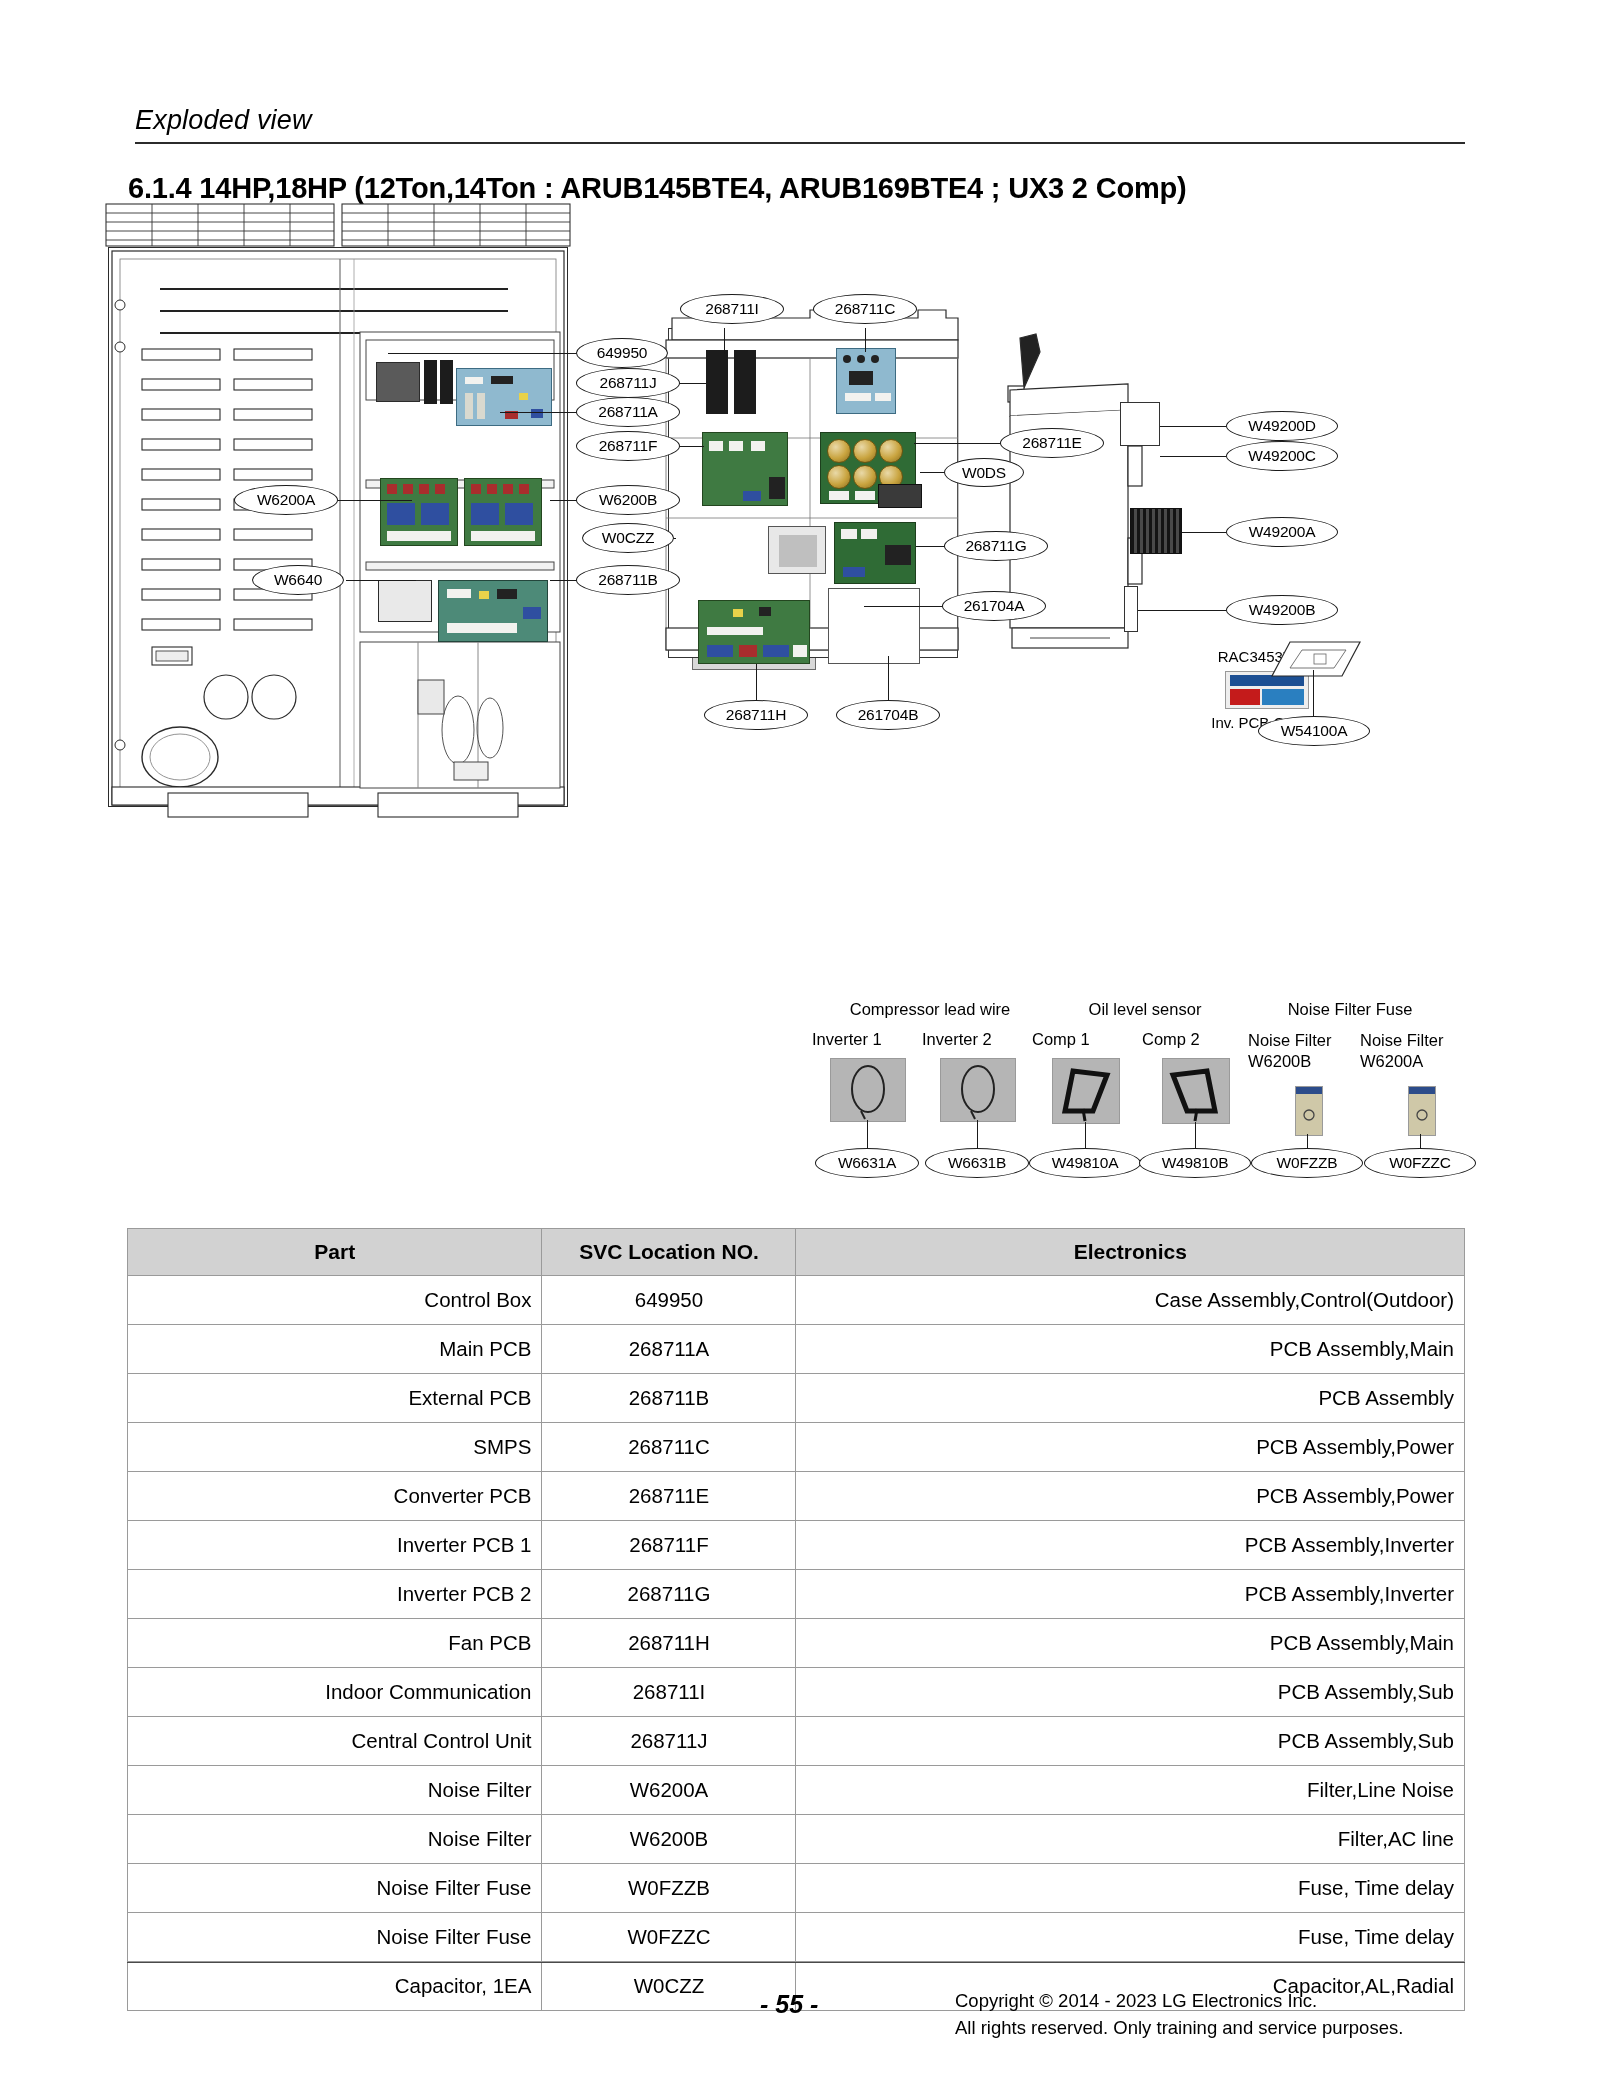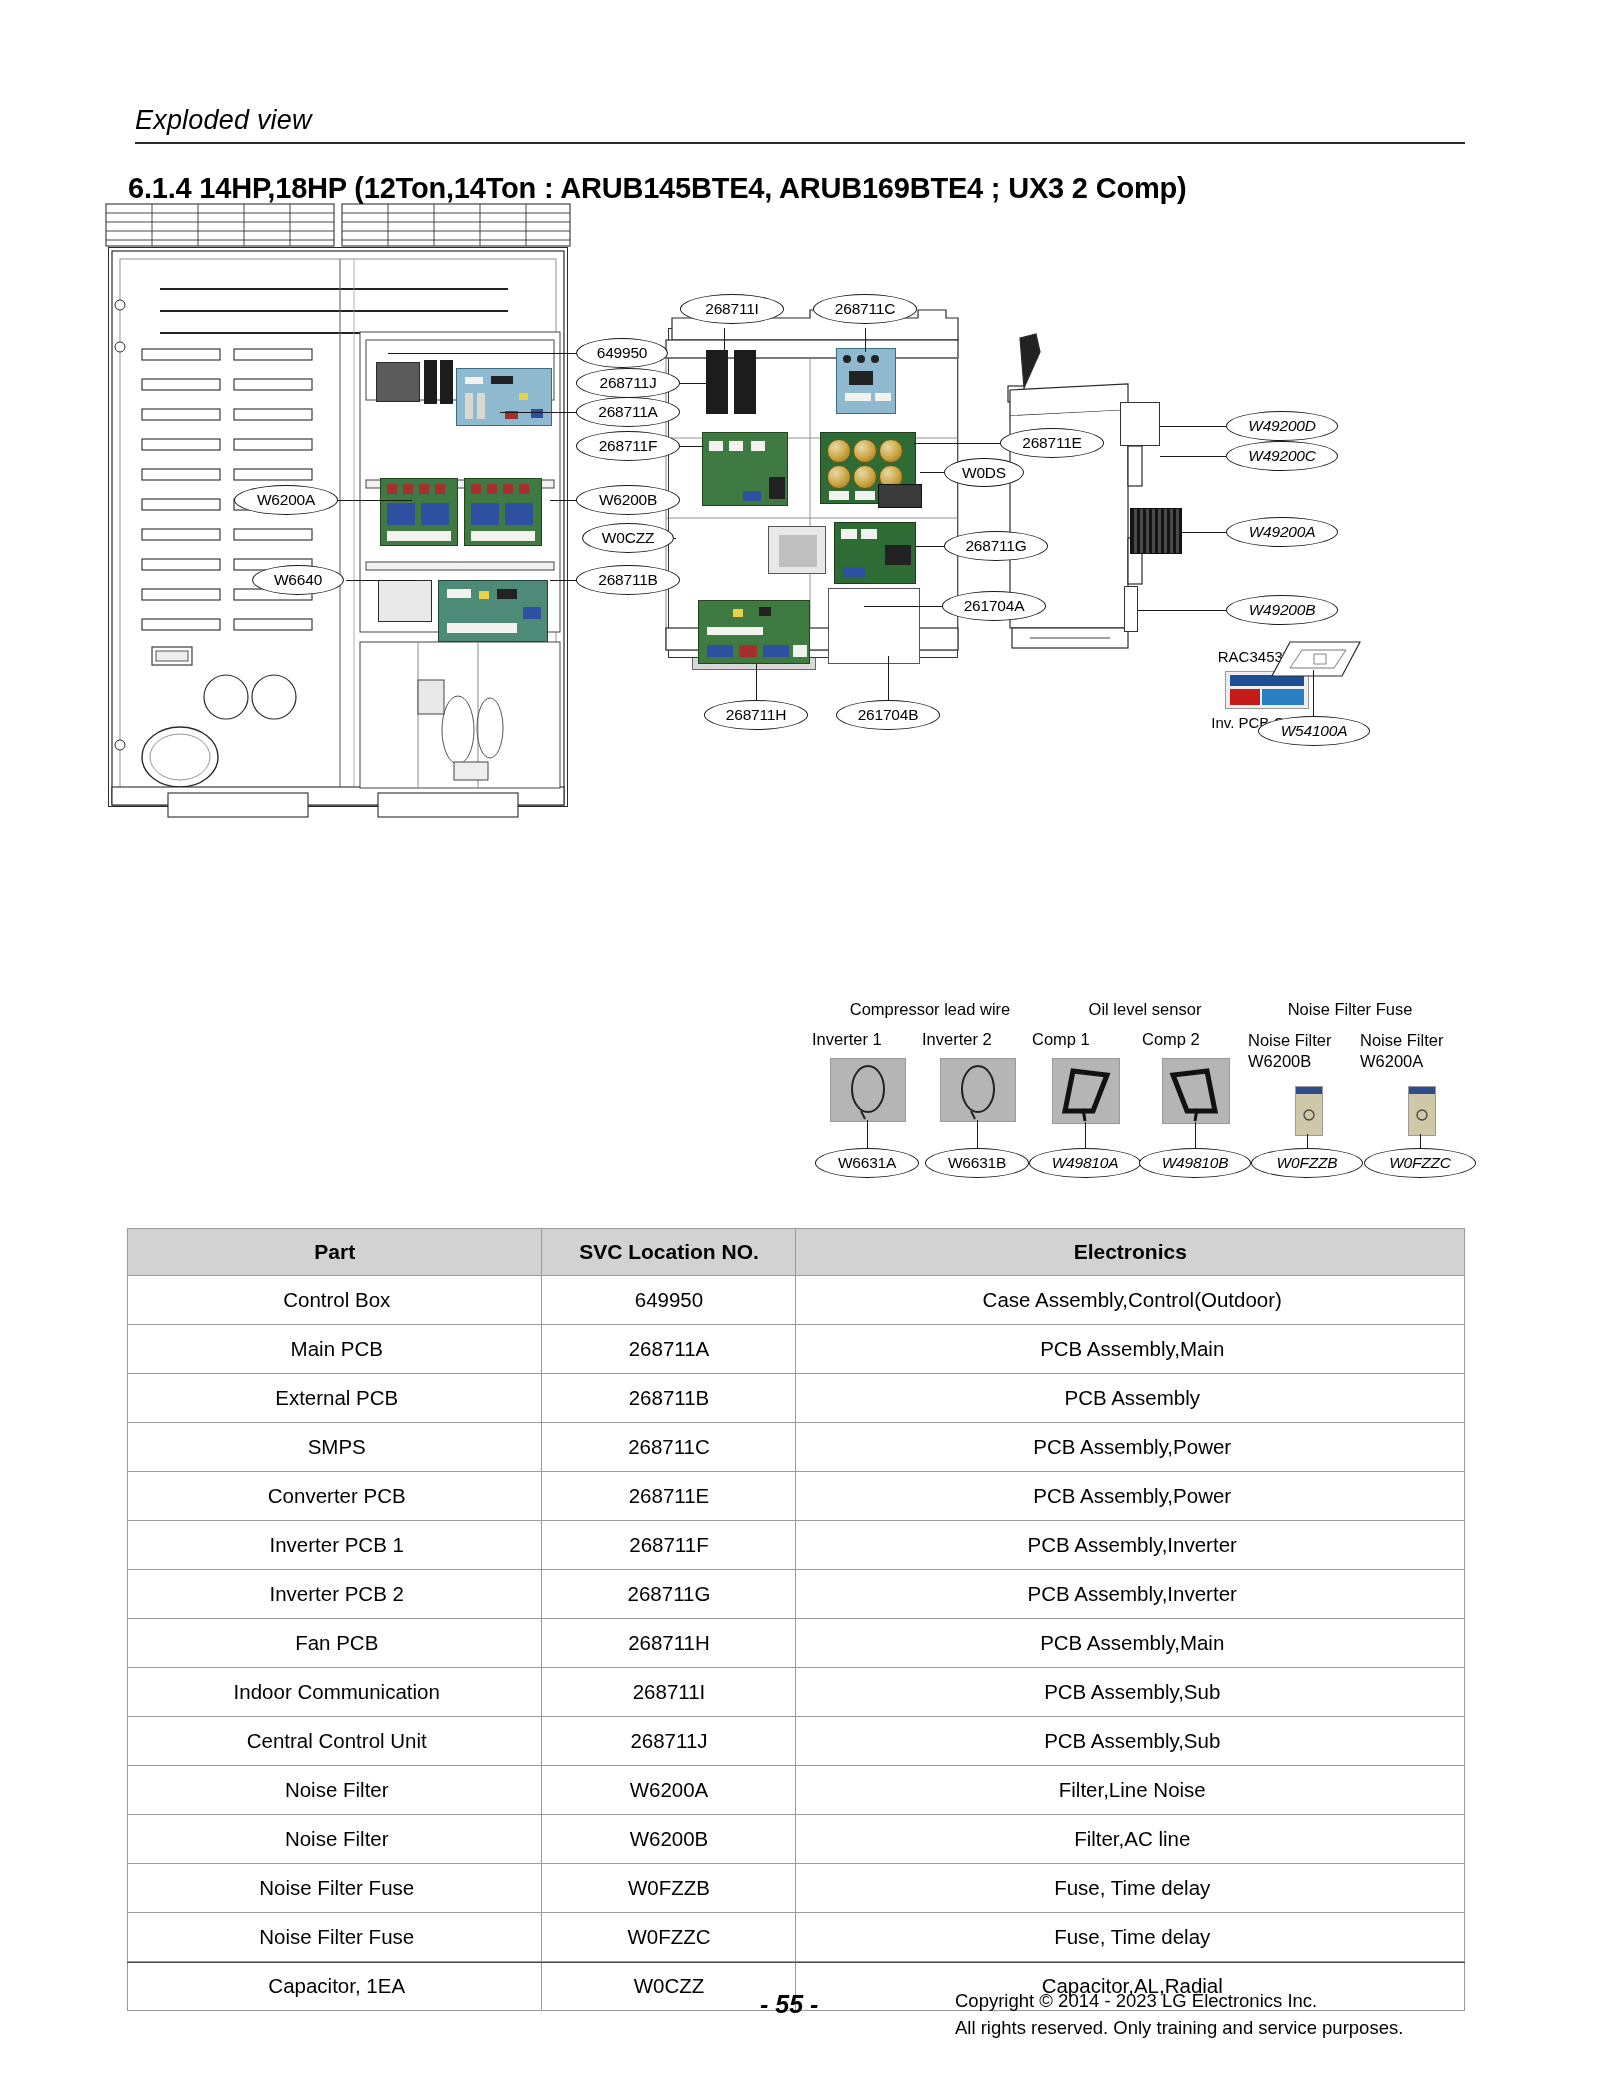--- a/index.html
+++ b/index.html
@@ -38,21 +38,21 @@
     background:#fff;
     display:flex;align-items:center;justify-content:center;
     font-size:15.5px;line-height:1;
     white-space:nowrap;
     box-sizing:border-box;
     letter-spacing:-.2px;
     z-index:6;
   }
   .pill.w90{width:92px;height:30px;}
   .pill.w100{width:104px;height:30px;}
-  .pill.w110{width:112px;height:30px;font-style:italic;}
+  .pill.w110{width:112px;height:30px;}
   .pill.w78{width:80px;height:29px;}
 
   
   .ln{position:absolute;background:#1a1a1a;z-index:4;}
   .lnh{height:1.4px;}
   .lnv{width:1.4px;}
 
   
   .blk{position:absolute;box-sizing:border-box;}
   .outline{border:1.5px solid #2b2b2b;background:#fff;}
@@ -94,21 +94,21 @@
   table.parts th{
     background:#d2d2d2;border:1.5px solid #9a9a9a;
     font-weight:bold;font-size:21px;padding:11px 6px;text-align:center;
   }
   table.parts td{
     border-left:1.5px solid #9a9a9a;border-right:1.5px solid #9a9a9a;
     border-bottom:1.3px solid #9a9a9a;
     padding:9px 10px;height:30px;
   }
   table.parts td.c{text-align:center;}
-  table.parts td.l{text-align:center;padding-left:14px;}
+  table.parts td.l{text-align:right;padding-left:14px;}
   .col1{width:31%;}
   .col2{width:19%;}
   .col3{width:50%;}
 
   
   .foot-rule{position:absolute;left:127px;top:1962px;width:1338px;border-bottom:1.6px solid #4a4a4a;}
   .pageno{position:absolute;left:760px;top:1990px;font-size:25px;font-weight:bold;font-style:italic;}
   .copy{position:absolute;left:955px;top:1988px;font-size:18.5px;line-height:1.45;}
 </style>
 </head>

